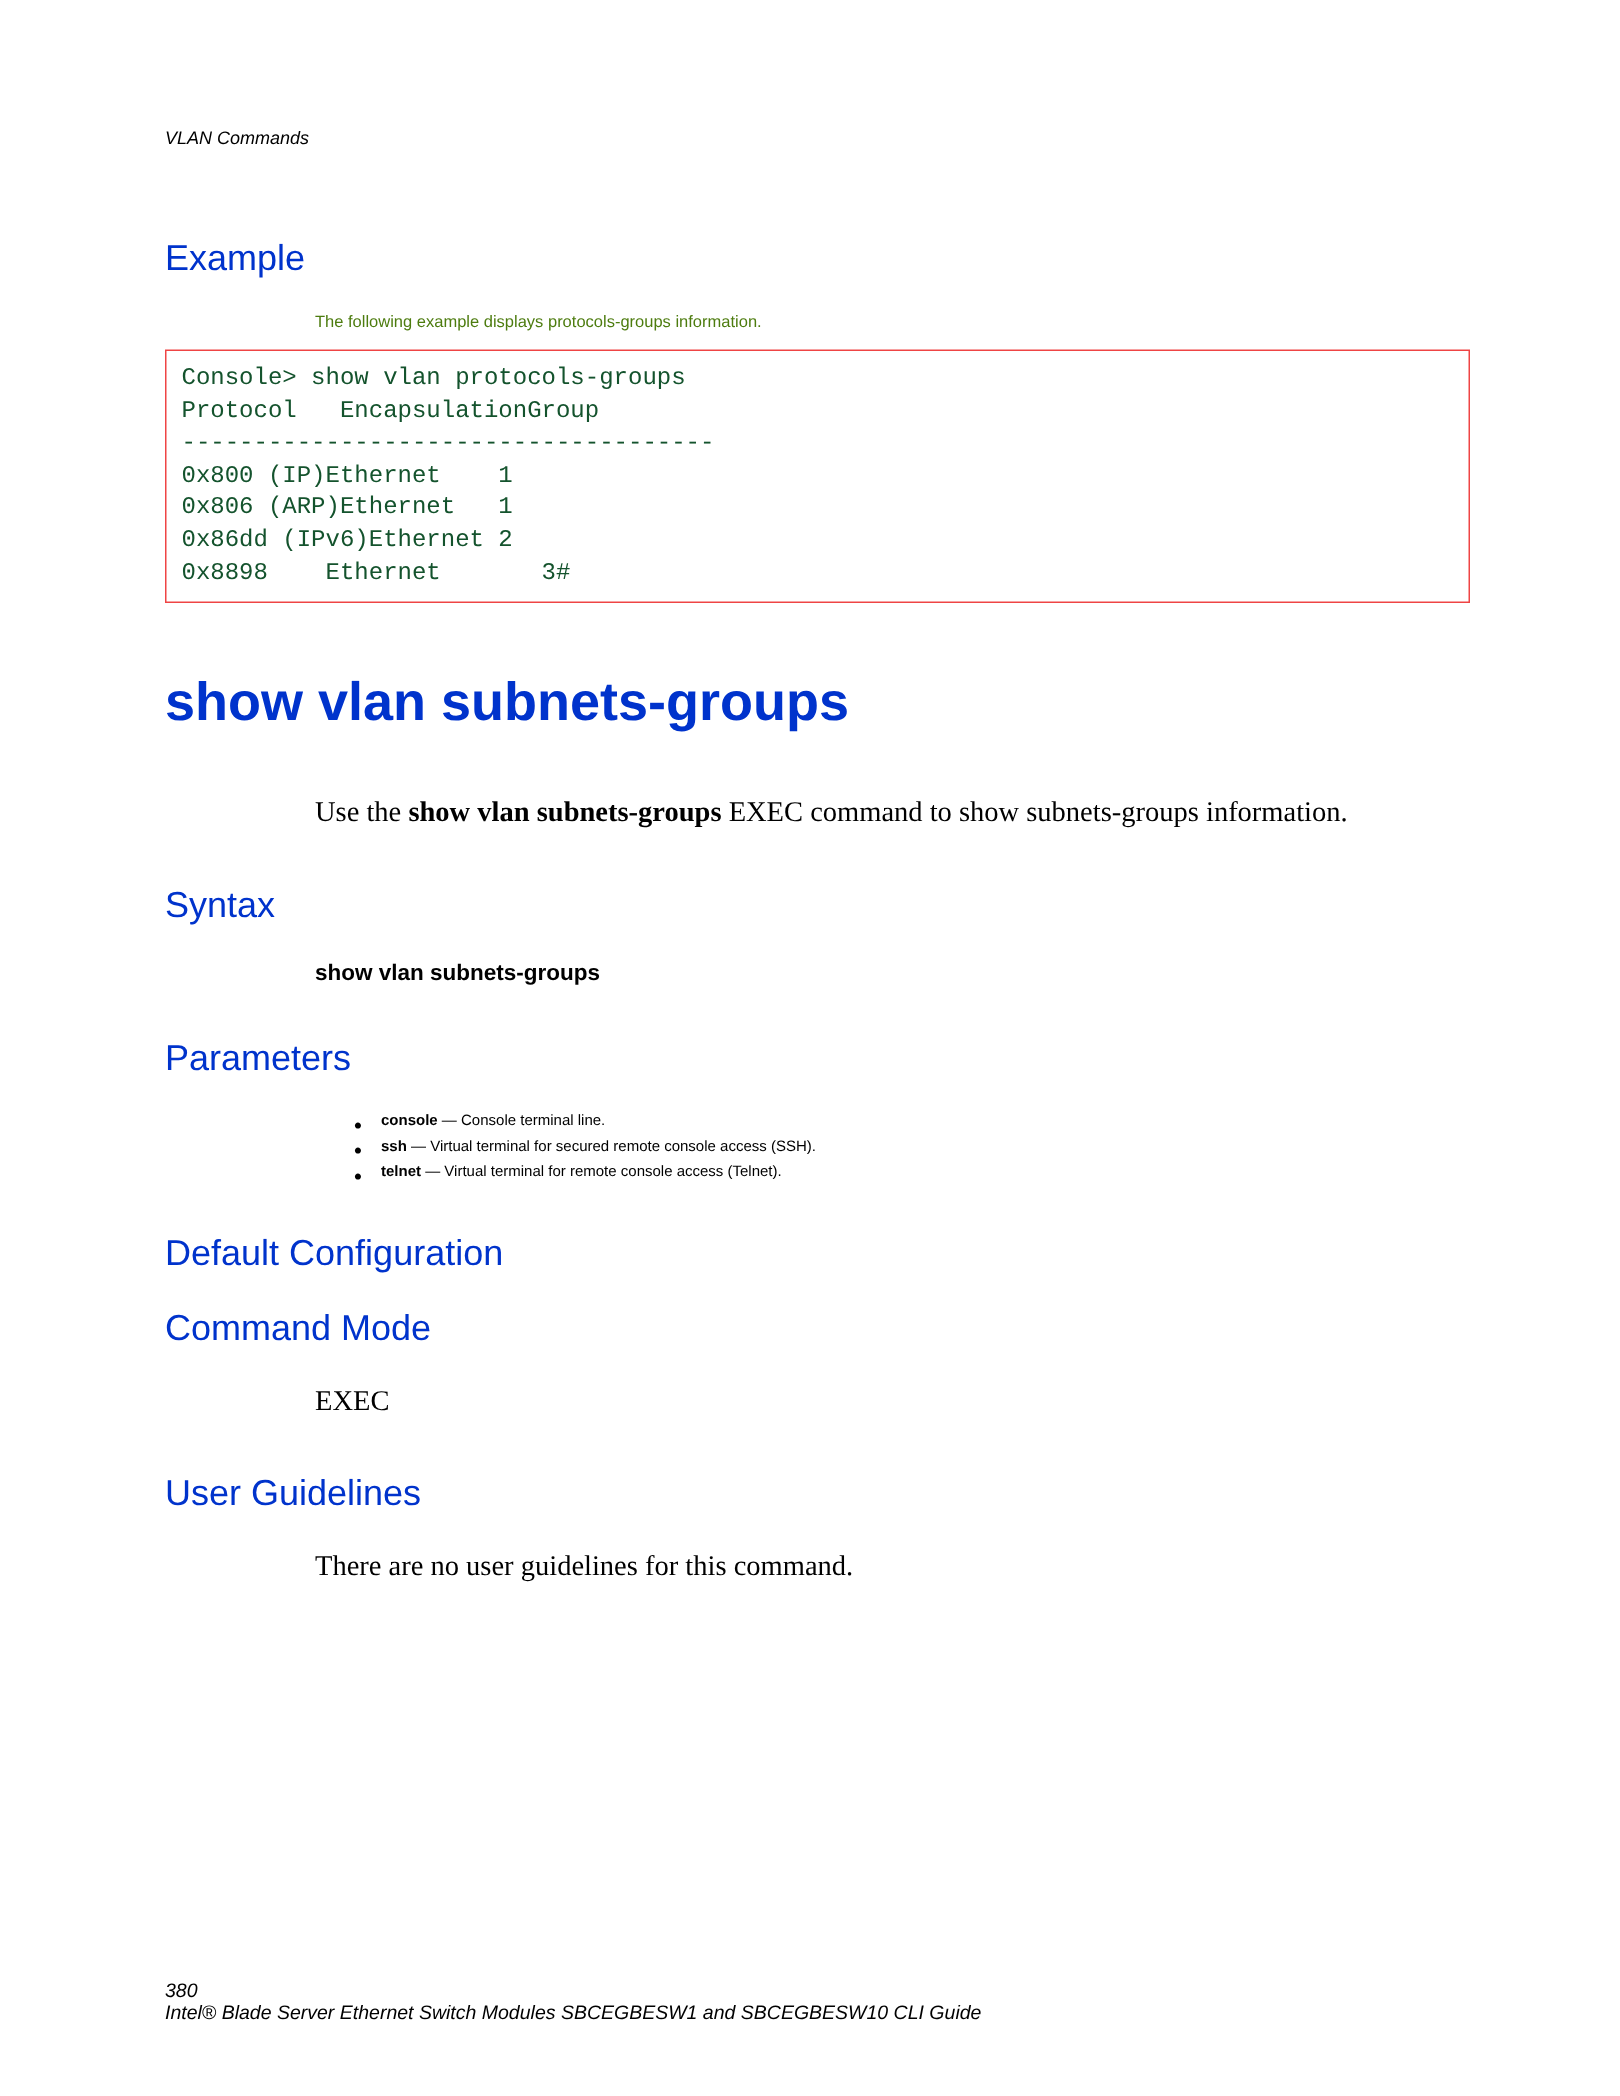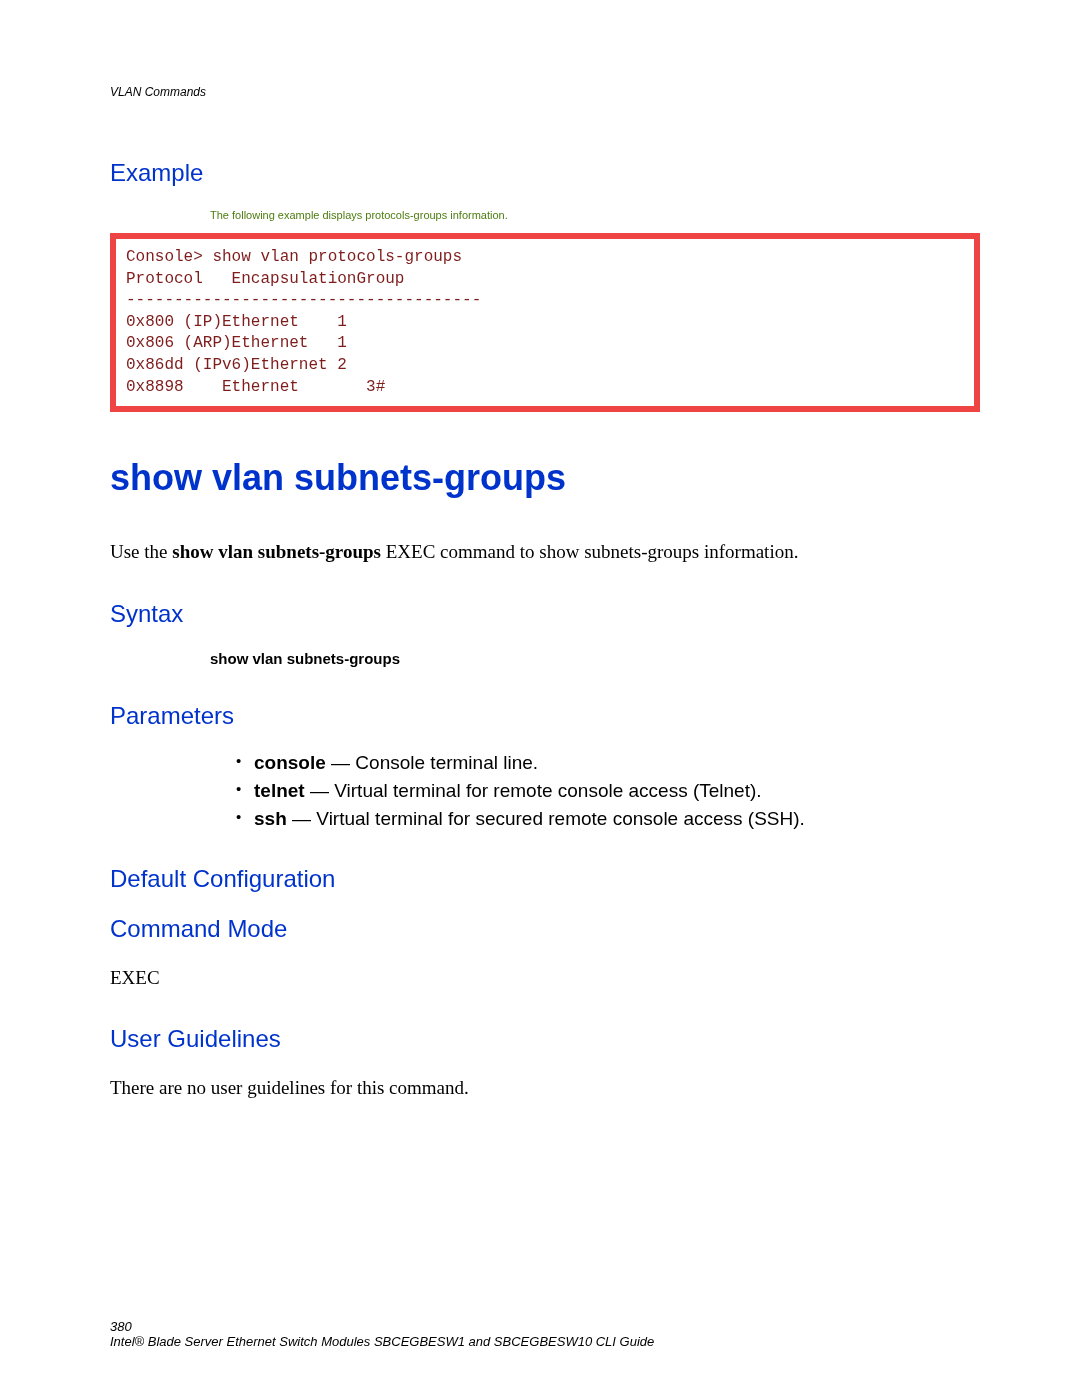--- a/index.html
+++ b/index.html
@@ -27,58 +27,59 @@
       font-weight: normal;
       margin-bottom: 22px;
     }
     .intro-text {
       font-size: 11px;
       color: #4d7c0f;
       margin-left: 100px;
       margin-bottom: 12px;
     }
     .code-box {
-      border: 6px solid #ef4444;
+      border: 1px solid #ef4444;
       padding: 8px 10px;
       font-family: "Courier New", Courier, monospace;
       font-size: 16px;
-      color: #7f1d1d;
+      color: #14532d;
       line-height: 1.35;
       white-space: pre;
       margin-bottom: 45px;
     }
     .main-title {
       color: #0033cc;
       font-size: 36px;
       font-weight: bold;
       margin-bottom: 40px;
       font-family: Arial, Helvetica, sans-serif;
     }
     .body-text {
       font-family: Georgia, "Times New Roman", serif;
       font-size: 19px;
       color: #000;
+      margin-left: 100px;
       margin-bottom: 35px;
       line-height: 1.35;
     }
     .syntax-text {
       font-family: Arial, Helvetica, sans-serif;
       font-size: 15px;
       font-weight: bold;
       color: #000;
       margin-left: 100px;
       margin-bottom: 35px;
     }
     .param-list {
       list-style: none;
       margin-left: 126px;
       margin-bottom: 35px;
     }
     .param-list li {
-      font-size: 19px;
+      font-size: 10px;
       color: #000;
       margin-bottom: 6px;
       position: relative;
       padding-left: 18px;
       font-family: Arial, Helvetica, sans-serif;
     }
     .param-list li::before {
       content: "•";
       position: absolute;
       left: 0;
@@ -129,22 +130,22 @@
 
 <div class="section-block">
   <h2 class="section-heading">Syntax</h2>
   <div class="syntax-text">show vlan subnets-groups</div>
 </div>
 
 <div class="section-block">
   <h2 class="section-heading">Parameters</h2>
   <ul class="param-list">
     <li><span class="bold">console</span><span> — Console terminal line.</span></li>
+    <li><span class="bold">ssh</span><span> — Virtual terminal for secured remote console access (SSH).</span></li>
     <li><span class="bold">telnet</span><span> — Virtual terminal for remote console access (Telnet).</span></li>
-    <li><span class="bold">ssh</span><span> — Virtual terminal for secured remote console access (SSH).</span></li>
   </ul>
 </div>
 
 <div class="section-block">
   <h2 class="section-heading">Default Configuration</h2>
 </div>
 
 <div class="section-block">
   <h2 class="section-heading">Command Mode</h2>
   <div class="body-text">EXEC</div>

